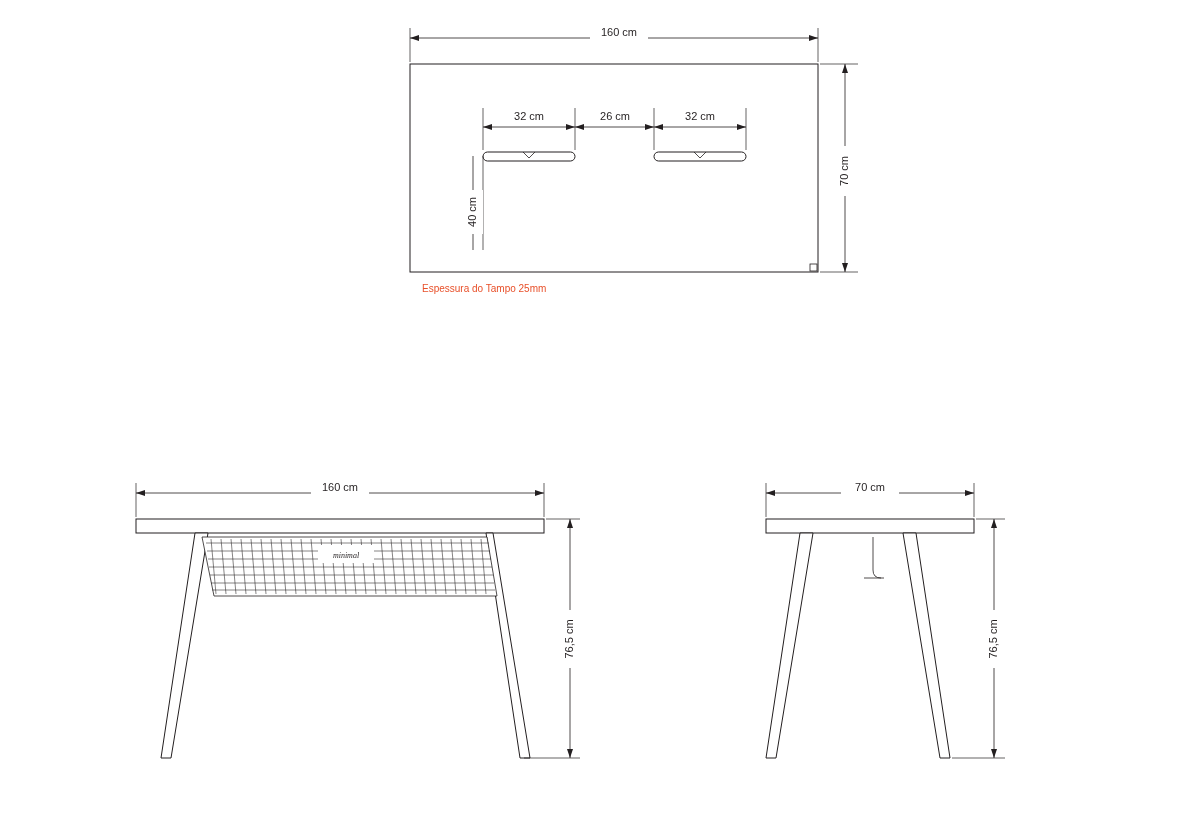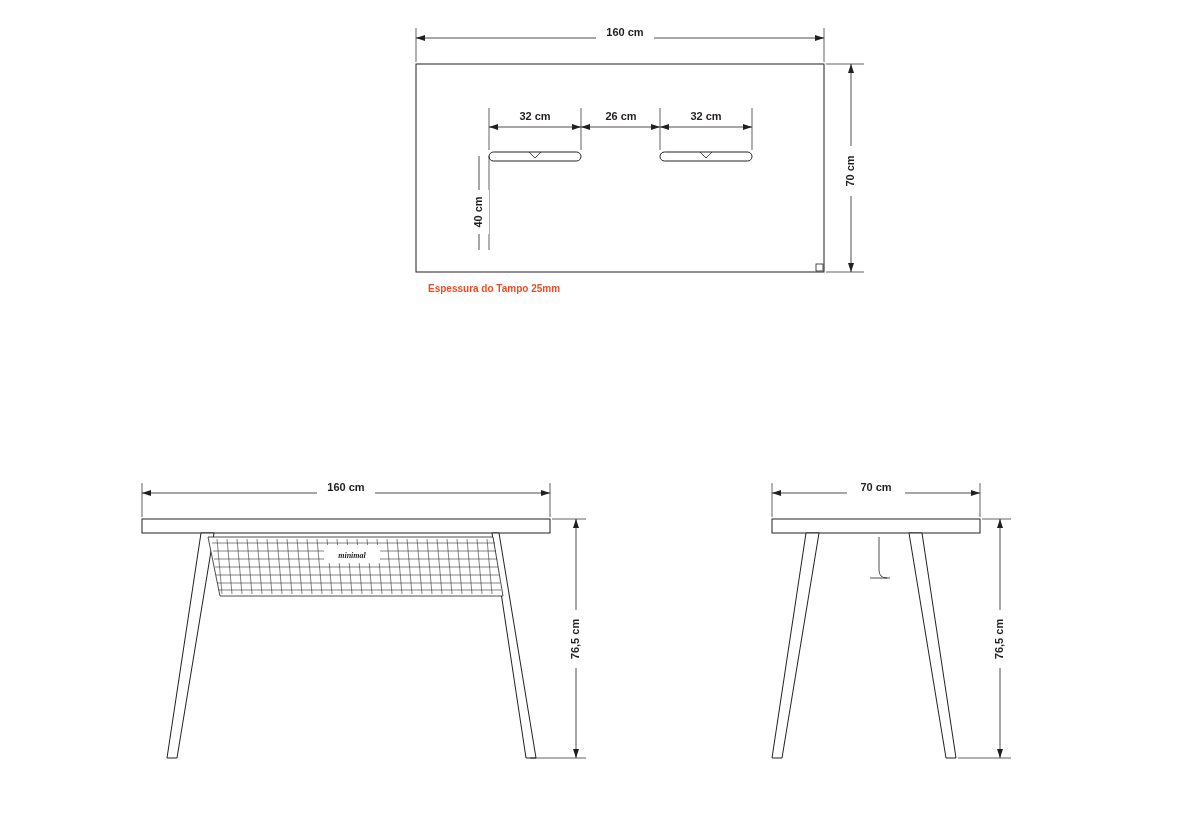--- a/index.html
+++ b/index.html
@@ -1,21 +1,21 @@
 <!DOCTYPE html>
 <html><head>
 <meta charset="utf-8">
 <style>
   html,body{margin:0;padding:0;}
   body{
     width:1200px;height:833px;background:#ffffff;
     font-family:"Liberation Sans", sans-serif;
     color:#231f20;overflow:hidden;position:relative;
   }
-  .sheet{position:absolute;left:6px;top:0;width:1016px;height:833px;font-weight:bold;}
+  .sheet{position:absolute;left:0;top:0;width:1016px;height:833px;}
   svg{display:block;}
   .ln{stroke:#231f20;stroke-width:1;fill:none;}
   .ln-thin{stroke:#231f20;stroke-width:0.8;fill:none;}
   .ln-ext{stroke:#231f20;stroke-width:0.7;fill:none;}
   .dimtxt{
     font-family:"Liberation Sans", sans-serif;
     font-size:11px;fill:#231f20;
   }
   .notetxt{
     font-family:"Liberation Sans", sans-serif;

